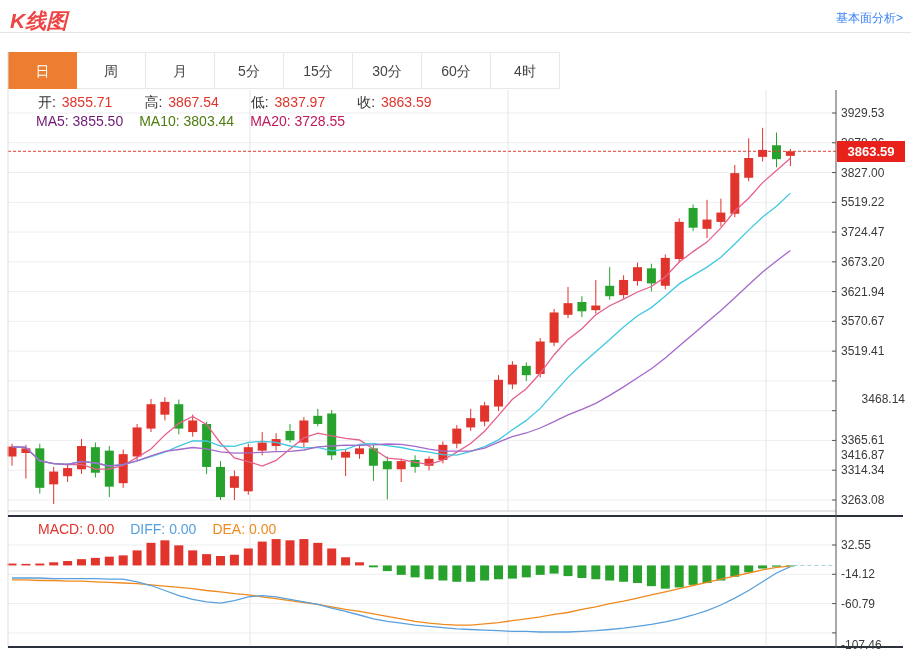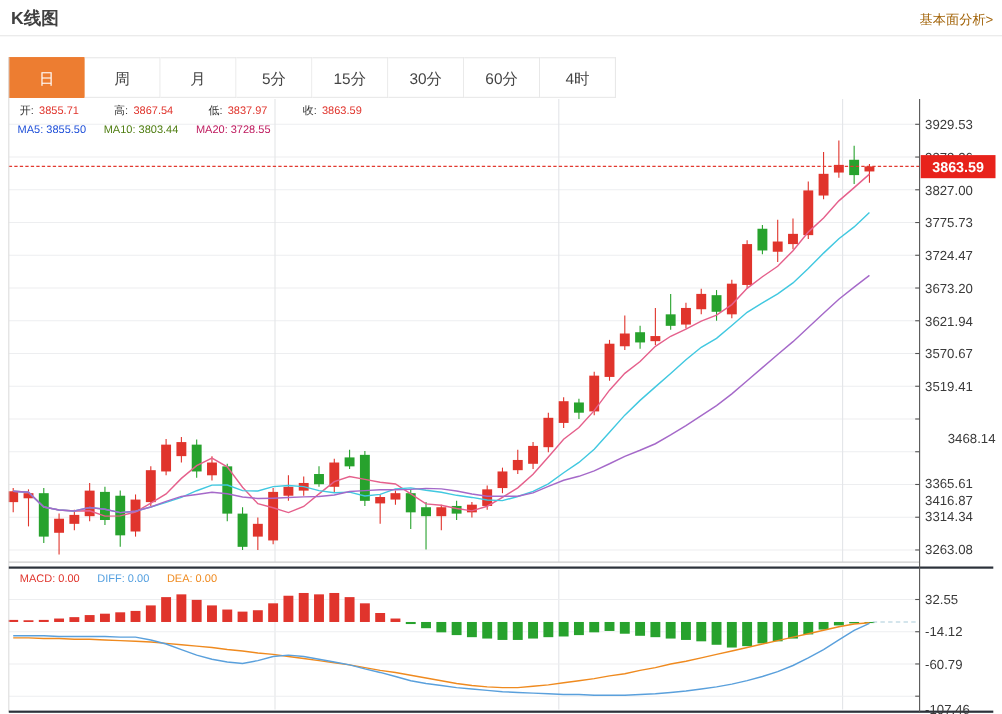--- a/index.html
+++ b/index.html
@@ -1,26 +1,26 @@
 <!DOCTYPE html>
 <html><head>
 <meta charset="utf-8">
 <style>
   html,body{margin:0;padding:0;background:#fff;}
   #app{position:relative;width:911px;height:649px;overflow:hidden;background:#fff;
        font-family:"Liberation Sans","DejaVu Sans",sans-serif;}
-  .title{position:absolute;left:10px;top:7px;font-size:16px;font-weight:bold;color:#404040;}
-  .toplink{position:absolute;right:8px;top:10px;font-size:12px;color:#a16207;cursor:pointer;}
+  .title{position:absolute;left:10px;top:7px;font-size:21px;font-weight:bold;color:#ef4444;font-style:italic;}
+  .toplink{position:absolute;right:8px;top:10px;font-size:12px;color:#3b82f6;cursor:pointer;}
   .hdiv{position:absolute;left:0;top:32px;width:911px;height:1px;background:#e6e6e6;}
   #tabbar{position:absolute;left:8px;top:52px;display:flex;}
   .tab{width:69px;height:37px;line-height:37px;text-align:center;font-size:14px;color:#444;
        background:#fff;border:1px solid #e8e8e8;border-left:none;cursor:pointer;box-sizing:border-box;}
   .tab:first-child{border-left:1px solid #e8e8e8;}
   .tab.sel{background:#ed7d31;color:#fff;border-color:#ed7d31;}
-  .legend-row{position:absolute;font-size:10px;white-space:nowrap;}
+  .legend-row{position:absolute;font-size:14px;white-space:nowrap;margin-left:20px;}
   .legend-row span{margin-right:16px;}
   .lab{color:#333;}
   svg{position:absolute;left:0;top:0;}
   .axis-label{position:absolute;left:841px;width:64px;height:14px;font-size:12px;color:#3a3a3a;line-height:14px;}
   #price-tag{position:absolute;left:837px;width:68px;height:21px;background:#e8221b;color:#fff;
        font-size:13px;font-weight:bold;line-height:21px;text-align:center;z-index:5;}
 </style>
 </head>
 <body>
 
@@ -262,28 +262,28 @@
       <line x1="832" y1="440.4409674273456" x2="836" y2="440.4409674273456" stroke="#555555" stroke-width="1"></line>
       <line x1="832" y1="470.21096742734557" x2="836" y2="470.21096742734557" stroke="#555555" stroke-width="1"></line>
       <line x1="832" y1="499.97516091281483" x2="836" y2="499.97516091281483" stroke="#555555" stroke-width="1"></line>
       <line x1="832" y1="545" x2="836" y2="545" stroke="#555555" stroke-width="1"></line>
       <line x1="832" y1="574.3" x2="836" y2="574.3" stroke="#555555" stroke-width="1"></line>
       <line x1="832" y1="603.6" x2="836" y2="603.6" stroke="#555555" stroke-width="1"></line>
       <line x1="832" y1="632.9" x2="836" y2="632.9" stroke="#555555" stroke-width="1"></line>
     </svg>
 
   <div class="legend-row" style="left:18px;top:94px;"><span><span class="lab" style="margin-right: 2px;">开:</span><span style="color: rgb(224, 52, 44);"> 3855.71</span></span><span><span class="lab" style="margin-right: 2px;">高:</span><span style="color: rgb(224, 52, 44);"> 3867.54</span></span><span><span class="lab" style="margin-right: 2px;">低:</span><span style="color: rgb(224, 52, 44);"> 3837.97</span></span><span><span class="lab" style="margin-right: 2px;">收:</span><span style="color: rgb(224, 52, 44);"> 3863.59</span></span></div>
-  <div class="legend-row" style="left:16px;top:113px;"><span style="color: #1d4ed8;">MA5: 3855.50</span><span style="color: #4d7c0f;">MA10: 3803.44</span><span style="color: #be185d;">MA20: 3728.55</span></div>
+  <div class="legend-row" style="left:16px;top:113px;"><span style="color: #701a75;">MA5: 3855.50</span><span style="color: #4d7c0f;">MA10: 3803.44</span><span style="color: #be185d;">MA20: 3728.55</span></div>
   <div class="legend-row" style="left:18px;top:521px;"><span style="color: rgb(224, 52, 44);">MACD: 0.00</span><span style="color: rgb(85, 160, 224);">DIFF: 0.00</span><span style="color: rgb(239, 138, 31);">DEA: 0.00</span></div>
 
   <div id="axis-labels">
       <div class="axis-label" style="top: 106px;">3929.53</div>
       <div class="axis-label" style="top: 135.77px;">3878.26</div>
       <div class="axis-label" style="top: 165.534px;">3827.00</div>
-      <div class="axis-label" style="top: 195.304px;">3775.73</div>
+      <div class="axis-label" style="top: 195.304px;">5519.22</div>
       <div class="axis-label" style="top: 225.068px;">3724.47</div>
       <div class="axis-label" style="top: 254.838px;">3673.20</div>
       <div class="axis-label" style="top: 284.603px;">3621.94</div>
       <div class="axis-label" style="top: 314.373px;">3570.67</div>
       <div class="axis-label" style="top: 344.137px;">3519.41</div>
       <div class="axis-label" style="top: 392px; text-align: right;">3468.14</div>
       <div class="axis-label" style="top: 403.677px; margin-top: 44px;">3416.87</div>
       <div class="axis-label" style="top: 433.441px;">3365.61</div>
       <div class="axis-label" style="top: 463.211px;">3314.34</div>
       <div class="axis-label" style="top: 492.975px;">3263.08</div>

